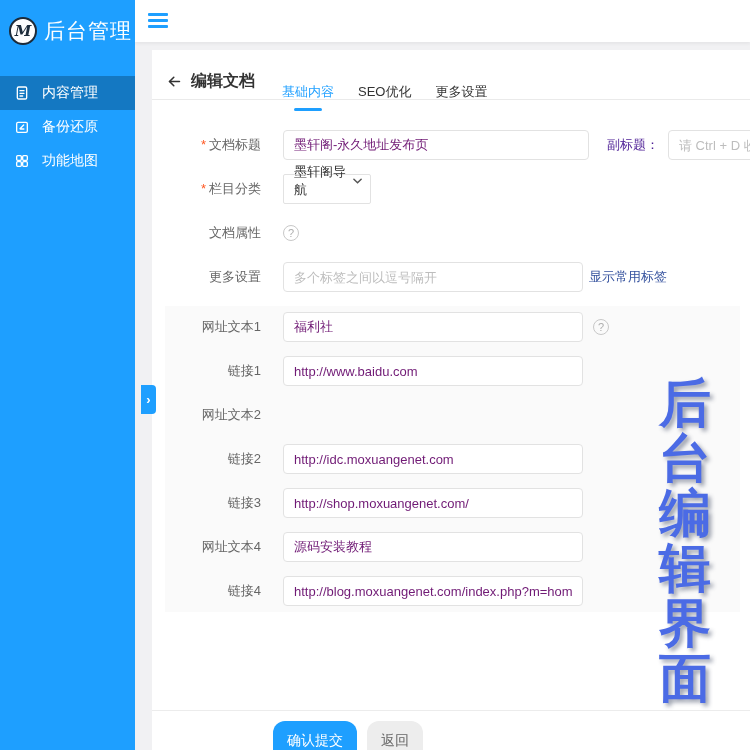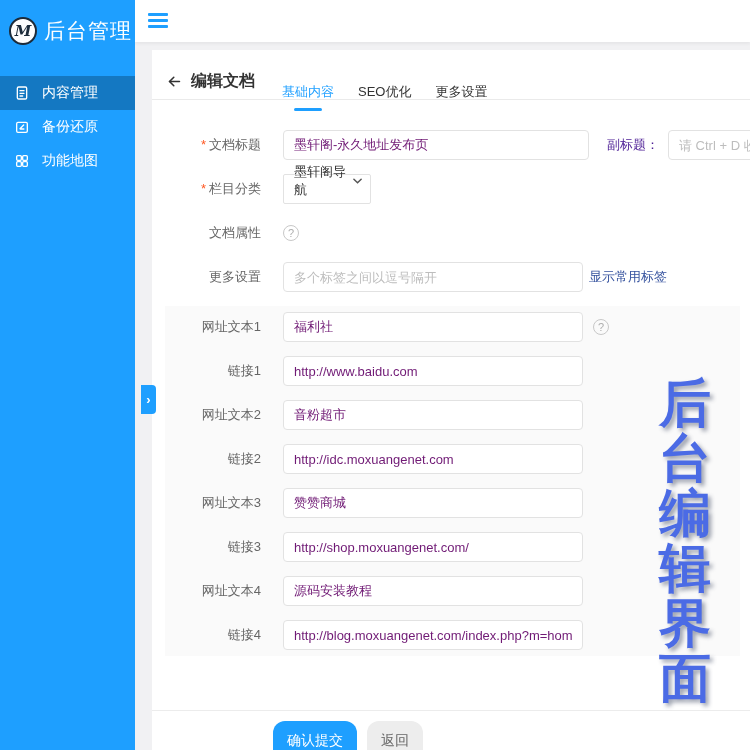--- a/index.html
+++ b/index.html
@@ -194,32 +194,27 @@
           </div>
       </div>
 
       <div class="frow">
         <div class="flbl">链接1</div>
         <input class="inp w-std" type="text" value="http://www.baidu.com" style="">
       </div>
 
       <div class="frow">
         <div class="flbl">网址文本2</div>
-        <input class="inp w-std" type="text" value="音粉超市" style="">
       </div>
 
       <div class="frow">
         <div class="flbl">链接2</div>
         <input class="inp w-std" type="text" value="http://idc.moxuangenet.com" style="">
       </div>
 
-      <div class="frow">
-        <div class="flbl">网址文本3</div>
-        <input class="inp w-std" type="text" value="赞赞商城" style="">
-      </div>
 
       <div class="frow">
         <div class="flbl">链接3</div>
         <input class="inp w-std" type="text" value="http://shop.moxuangenet.com/" style="">
       </div>
 
       <div class="frow">
         <div class="flbl">网址文本4</div>
         <input class="inp w-std" type="text" value="源码安装教程" style="">
       </div>

